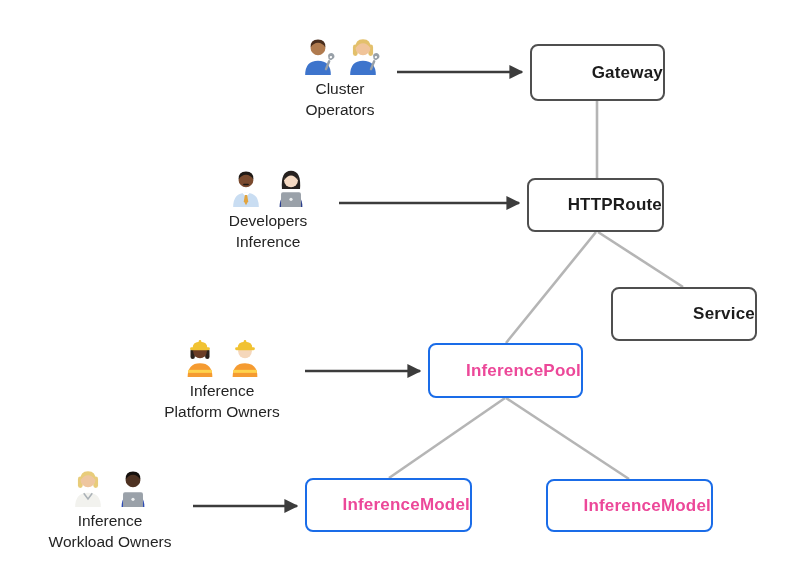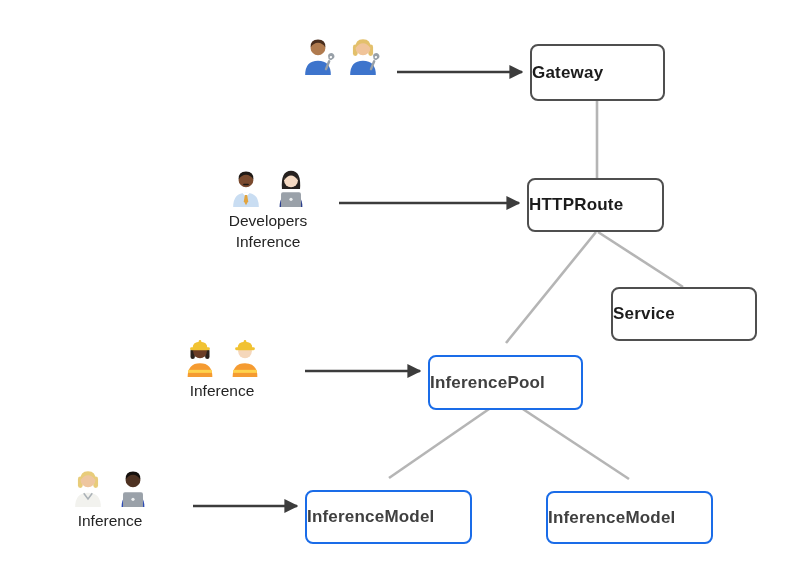--- a/index.html
+++ b/index.html
@@ -1,23 +1,23 @@
 <!DOCTYPE html>
 <html><head>
 <meta charset="utf-8">
 <style>
   html,body{margin:0;padding:0;background:#ffffff;font-family:"Liberation Sans",sans-serif;}
   .canvas{position:relative;width:800px;height:572px;background:#ffffff;overflow:hidden;}
   svg.edges{position:absolute;left:0;top:0;z-index:1;}
   .node{
-    position:absolute;z-index:2;display:flex;align-items:center;justify-content:flex-start;
+    position:absolute;z-index:2;display:flex;align-items:center;justify-content:flex-end;
     background:#ffffff;border:2.5px solid #4f4f4f;border-radius:8px;
     font-weight:bold;font-size:17px;color:#1c1c1c;letter-spacing:.2px;box-sizing:border-box;
   }
-  .node.blue{border-color:#1a6ce8;color:#404040;margin-top:12px;}
+  .node.blue{border-color:#1a6ce8;color:#ec4899;}
   .persona{position:absolute;z-index:2;display:flex;flex-direction:column;align-items:center;}
   .avatars{display:flex;gap:7px;height:42px;align-items:flex-end;}
   .avatar{width:38px;height:42px;display:block;}
   .plabel{margin-top:3px;text-align:center;font-size:15.5px;line-height:20.5px;color:#242424;white-space:nowrap;}
   
   #node-gateway{left:530px;top:44px;width:135px;height:57px;}
   #node-httproute{left:527px;top:178px;width:137px;height:54px;}
   #node-service{left:611px;top:287px;width:146px;height:54px;}
   #node-inferencepool{left:428px;top:343px;width:155px;height:55px;}
   #node-inferencemodel-left{left:305px;top:478px;width:167px;height:54px;}
@@ -70,20 +70,24 @@
         <path d="M6.5 42 Q6.5 27 20 27 Q33.5 27 33.5 42 Z" fill="#3d74cc"></path>
         <circle cx="20" cy="13.5" r="7.8" fill="#f0c49a"></circle>
         <path d="M12.2 13.5 Q11.5 4.5 20 4.5 Q28.5 4.5 27.8 13.5 Q24.5 8.5 20 8.5 Q15.5 8.5 12.2 13.5 Z" fill="#e3c06b"></path>
         <g transform="rotate(22 30 32)">
           <rect x="28.7" y="26" width="2.6" height="11.5" rx="1.3" fill="#98a0a8"></rect>
           <path d="M27.2 23.2 a3.3 3.3 0 1 1 5.6 0 l-1.5 2.3 h-2.6 Z" fill="#98a0a8"></path>
           <circle cx="30" cy="22.5" r="1.2" fill="#ffffff"></circle>
         </g>
       </svg>
     </div>
+    <div class="plabel">
+      <div>Cluster</div>
+      <div>Operators</div>
+    </div>
   </div>
 
   <div class="persona" id="persona-application-developers">
     <div class="avatars">
       <svg class="avatar" viewBox="0 0 40 42">
         <path d="M6.5 42 Q6.5 27 20 27 Q33.5 27 33.5 42 Z" fill="#c9ddf2"></path>
         <path d="M16 27 L20 31.5 L24 27 Z" fill="#ffffff"></path>
         <path d="M18.8 29.5 h2.4 l1.1 6.5 -2.3 4.2 -2.3 -4.2 Z" fill="#e2a43e"></path>
         <circle cx="20" cy="13.5" r="7.8" fill="#7a4a2e"></circle>
         <path d="M12.2 13 Q11.8 4.8 20 4.8 Q28.2 4.8 27.8 13 Q24.5 8.2 20 8.2 Q15.5 8.2 12.2 13 Z" fill="#201a16"></path>
@@ -120,20 +124,21 @@
         <path d="M7 42 Q7 27.5 20 27.5 Q33 27.5 33 42 Z" fill="#f59b31"></path>
         <rect x="7.6" y="34.5" width="24.8" height="3.2" fill="#ffd34d"></rect>
         <circle cx="20" cy="15" r="7.2" fill="#f5d7bb"></circle>
         <path d="M12.3 11.5 Q12.3 5 20 5 Q27.7 5 27.7 11.5 Z" fill="#f1c232"></path>
         <rect x="9.6" y="10.8" width="20.8" height="3" rx="1.5" fill="#f1c232"></rect>
         <rect x="18.6" y="3.2" width="2.8" height="3" rx="1.4" fill="#f1c232"></rect>
       </svg>
     </div>
     <div class="plabel">
       <div>Inference</div>
+      <div>Platform Owners</div>
     </div>
   </div>
 
   <div class="persona" id="persona-inference-workload-owners">
     <div class="avatars">
       <svg class="avatar" viewBox="0 0 40 42">
         <rect x="9.4" y="10" width="5" height="12" rx="2.5" fill="#e8cc7a"></rect>
         <rect x="25.6" y="10" width="5" height="12" rx="2.5" fill="#e8cc7a"></rect>
         <path d="M6.5 42 Q6.5 27 20 27 Q33.5 27 33.5 42 Z" fill="#f2f2ee"></path>
         <path d="M15.5 27.5 L20 33.5 L24.5 27.5" fill="none" stroke="#aab1b7" stroke-width="1.6"></path>
@@ -143,20 +148,21 @@
       <svg class="avatar" viewBox="0 0 40 42">
         <circle cx="20" cy="13.5" r="7.8" fill="#4e3222"></circle>
         <path d="M12.2 13 Q11.8 4.6 20 4.6 Q28.2 4.6 27.8 13 Q24.5 8 20 8 Q15.5 8 12.2 13 Z" fill="#15100d"></path>
         <path d="M8 42 Q8 28 20 28 Q32 28 32 42 Z" fill="#2d4bb5"></path>
         <path d="M9.5 42 V28.5 q0 -2 2 -2 h17 q2 0 2 2 V42 Z" fill="#9aa1a9"></path>
         <circle cx="20" cy="34" r="1.7" fill="#eceeef"></circle>
       </svg>
     </div>
     <div class="plabel">
       <div>Inference</div>
+      <div>Workload Owners</div>
     </div>
   </div>
 
   <div class="node" id="node-gateway">
     <span>Gateway</span>
   </div>
   <div class="node" id="node-httproute">
     <span>HTTPRoute</span>
   </div>
   <div class="node" id="node-service">

